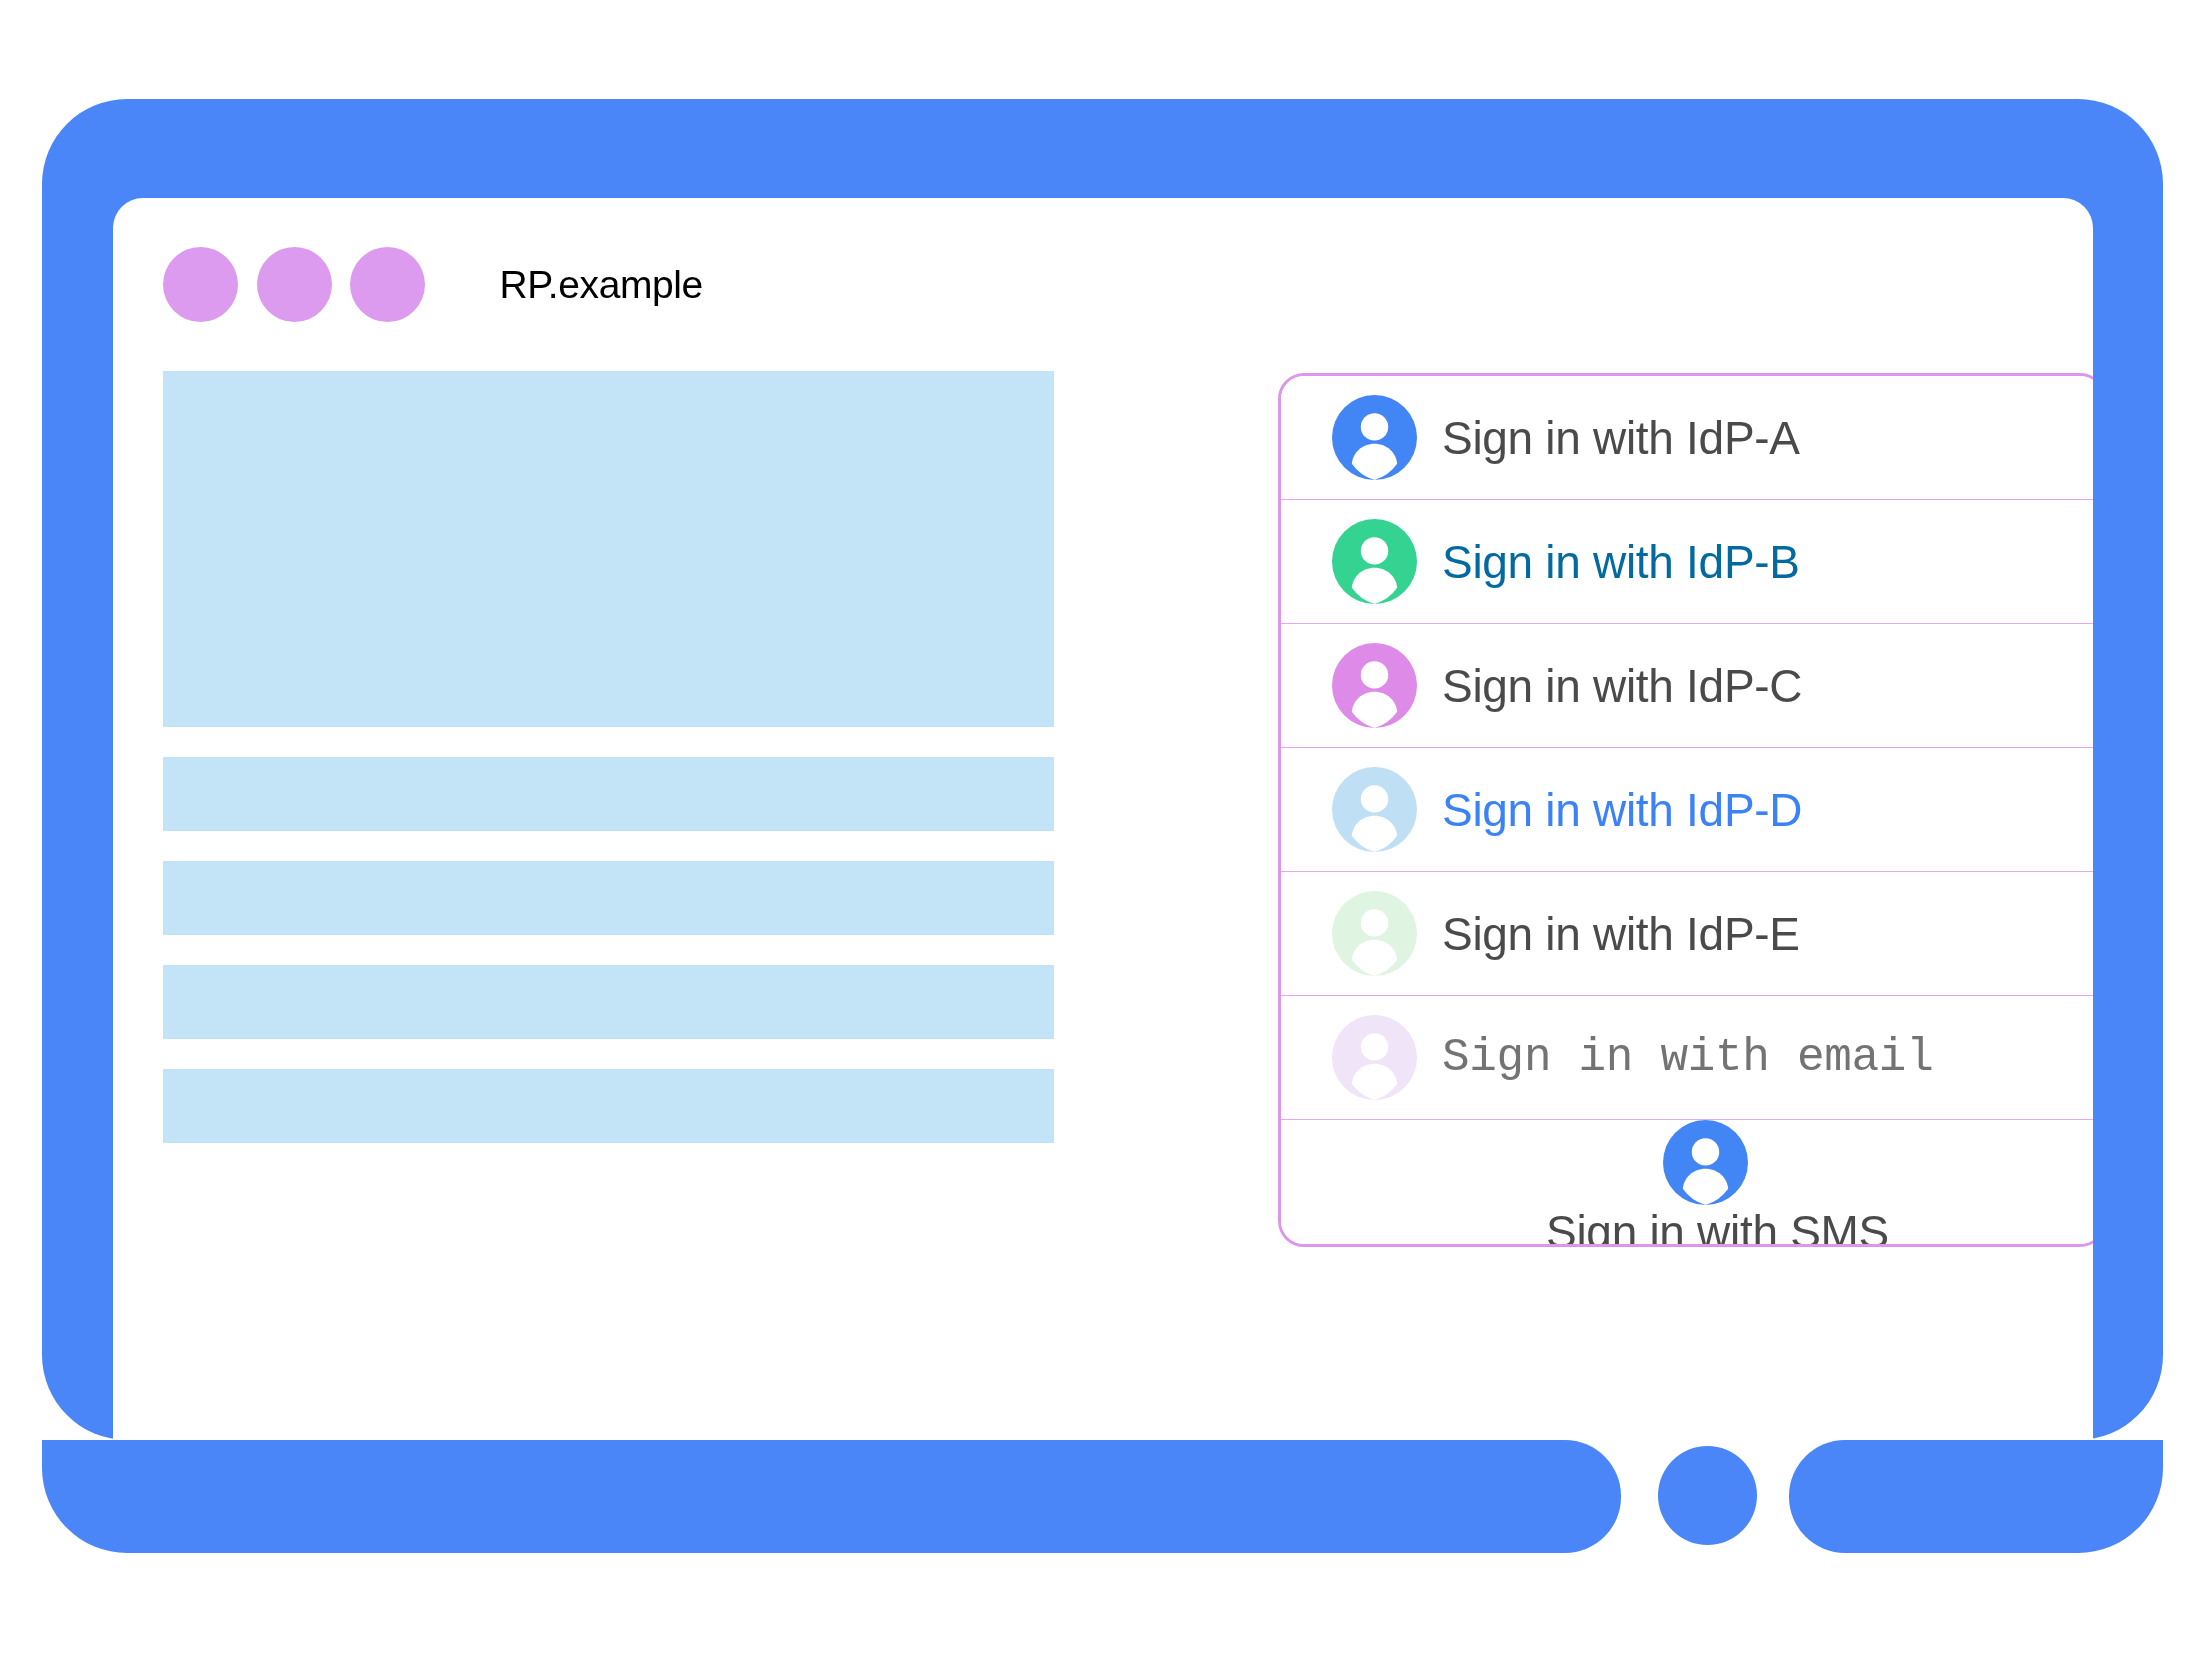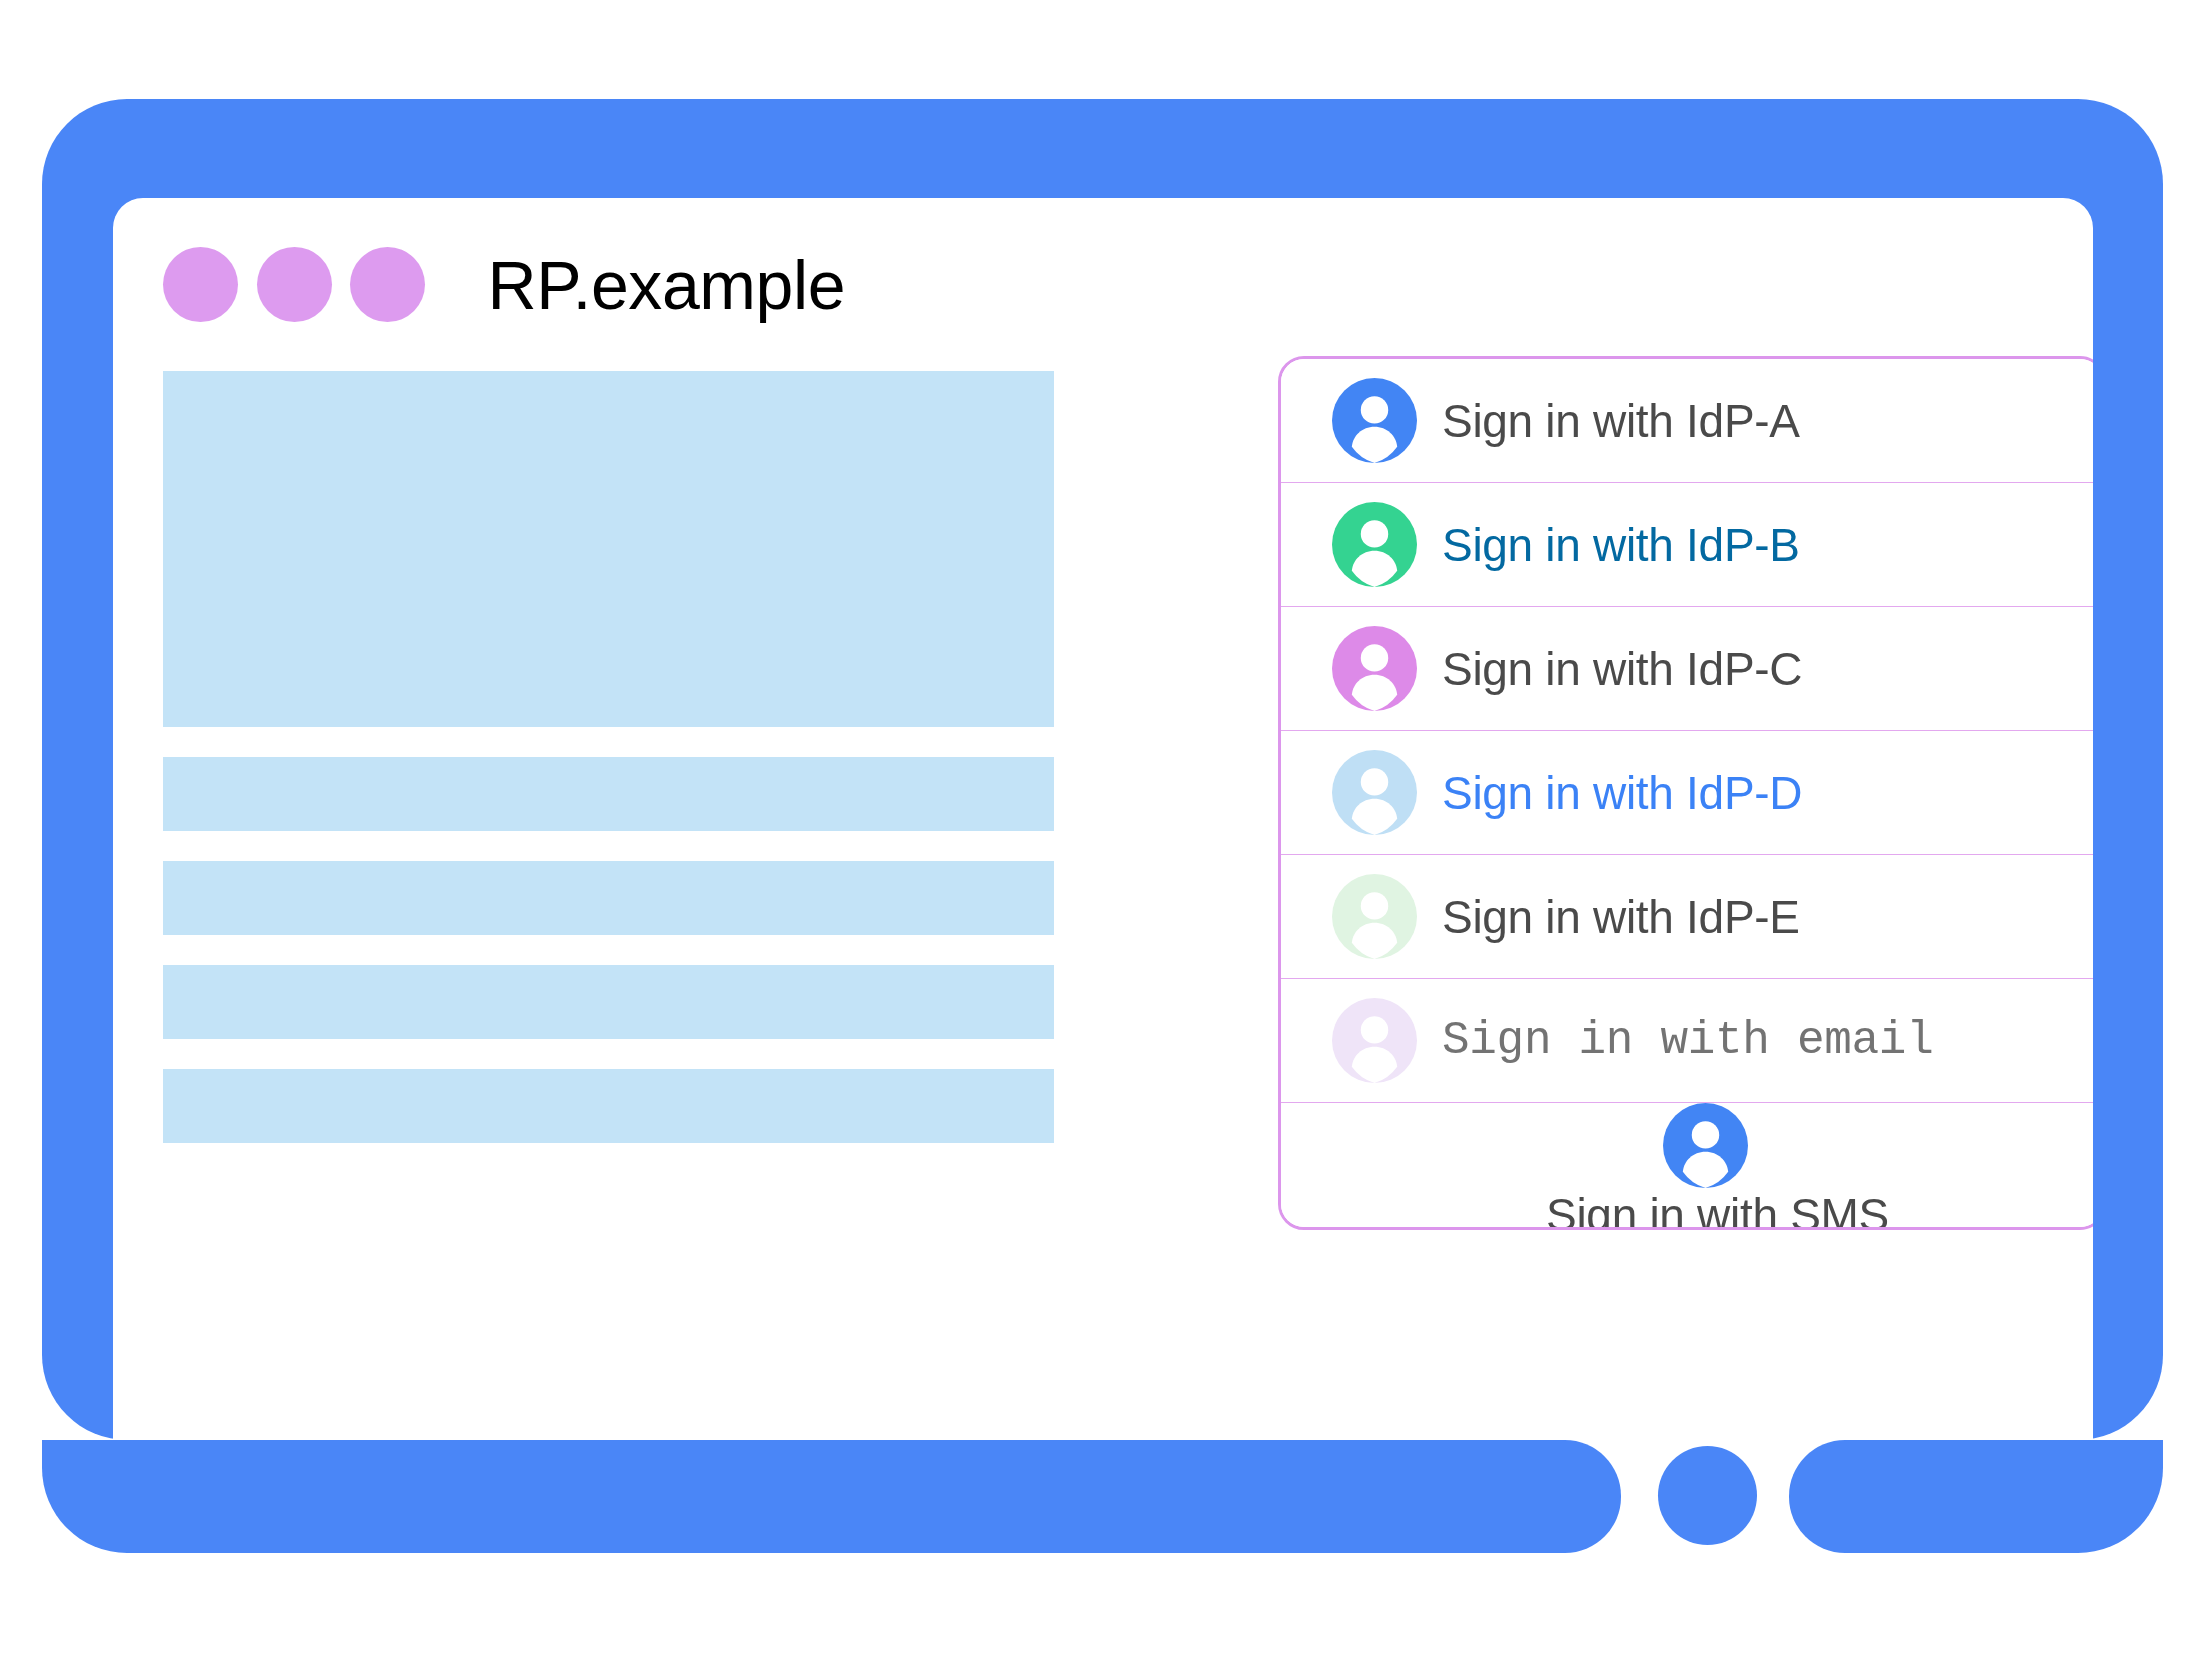--- a/index.html
+++ b/index.html
@@ -85,22 +85,22 @@
   }
   .dot {
     width: 75px;
     height: 75px;
     border-radius: 50%;
     background: var(--dot-color, #dd9bef);
     margin-right: 18.5px;
     flex: 0 0 auto;
   }
   #window-title {
-    margin-left: 44px;
-    font-size: 68px;
+    margin-left: 56px;
+    font-size: 39px;
     color: #000000;
     white-space: nowrap;
     letter-spacing: -0.4px;
   }
 
   
   #content-area {
     position: absolute;
     left: 50px;
     top: 173px;
@@ -111,21 +111,21 @@
     width: 891px;
     margin-bottom: 30px;
   }
   .ph-hero   { height: 356px; }
   .ph-bar    { height: 74px; }
 
   
   #signin-popup {
     position: absolute;
     left: 1165px;
-    top: 158px;
+    top: 175px;
     width: 828px;
     border: 3.5px solid var(--popup-border, #dc96ec);
     border-radius: 26px;
     background: #ffffff;
     box-sizing: border-box;
     overflow: hidden;
   }
   .signin-row {
     display: flex;
     align-items: center;

